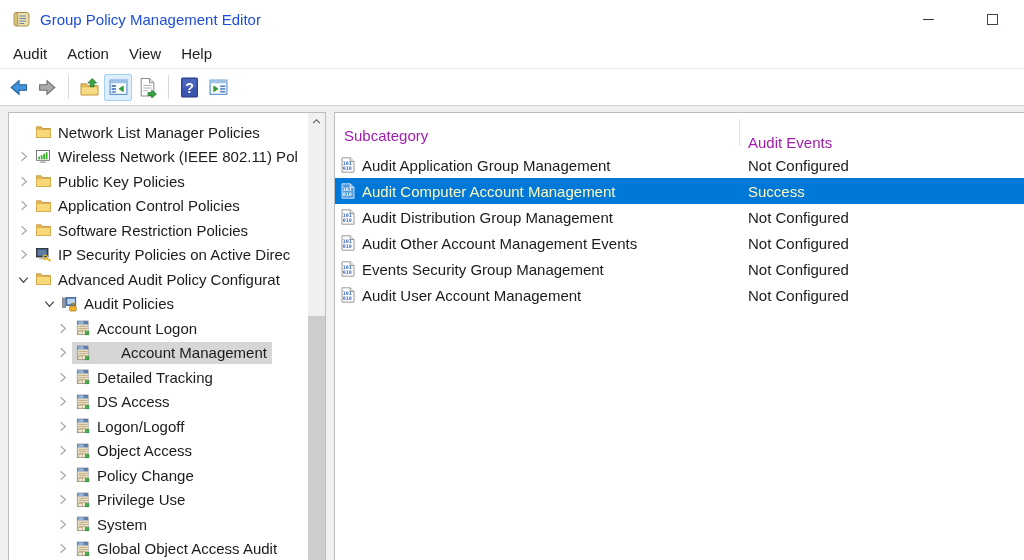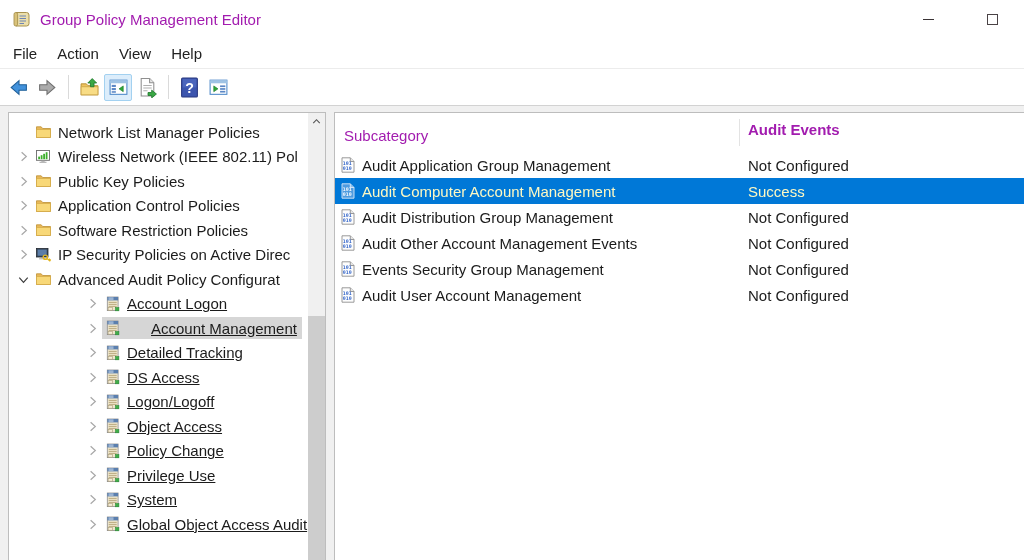--- a/index.html
+++ b/index.html
@@ -5,55 +5,55 @@
   * { box-sizing: border-box; }
   html,body { margin:0; padding:0; }
   body {
     width:1024px; height:560px; overflow:hidden; position:relative;
     background:#ffffff; font-family:"Liberation Sans", sans-serif;
     color:#1b1b1b; -webkit-font-smoothing:antialiased;
   }
   
   .titlebar { height:38px; display:flex; align-items:center; padding-left:11px; background:#fff; }
   .app-icon { width:20px; height:20px; margin-right:9px; flex:none; }
-  .title-text { font-size:15px; color:#a21caf; white-space:nowrap; }
+  .title-text { font-size:15px; color:#1d4ed8; white-space:nowrap; }
   .caption-btns { margin-left:auto; display:flex; height:100%; column-gap:18px; margin-right:9px; }
   .cap-btn { width:46px; height:100%; display:flex; align-items:center; justify-content:center; }
   .glyph-min { width:11px; height:0; border-top:1.4px solid #3a3335; }
   .glyph-max { width:11px; height:11px; border:1.4px solid #4a4346; background:#fff; }
   
   .menubar { height:31px; display:flex; align-items:center; padding-left:3px; font-size:15px; color:#222; border-bottom:1px solid #ececec; background:#fff; }
   .menu-item { padding:4px 10px; white-space:nowrap; }
   
   .toolbar { height:37px; display:flex; align-items:center; padding-left:4px; border-bottom:1px solid #d2d2d2; background:#fff; }
   .tb-btn { width:28px; height:27px; display:flex; align-items:center; justify-content:center; border:1px solid transparent; border-radius:2px; margin-right:1px; flex:none; }
   .tb-btn.active { background:#dcedfb; border-color:#a3d1f0; }
   .tb-btn svg { width:21px; height:21px; }
   .tb-sep { width:1px; height:24px; background:#dadada; margin:0 6px; flex:none; }
   
   .content { position:absolute; top:106px; left:0; right:0; bottom:0; background:#f0f0f0; }
   .tree-pane { position:absolute; left:8px; top:6px; width:318px; bottom:-2px; background:#fff; border:1px solid #bdbdbd; overflow:hidden; }
   .tree { position:absolute; top:7px; left:0; right:17px; overflow:hidden; }
   .tnode { height:24.5px; display:flex; align-items:center; font-size:15px; white-space:nowrap; }
   .expander { width:19px; height:100%; flex:none; display:flex; align-items:center; justify-content:center; }
   .expander svg { width:15px; height:15px; }
-  .lv0 { padding-left:5px; } .lv1 { padding-left:31px; } .lv2 { padding-left:74px;text-decoration:underline; }
+  .lv0 { padding-left:5px; } .lv1 { padding-left:31px; } .lv2 { padding-left:44px; }
   .ncontent { display:flex; align-items:center; height:22px; padding:0 5px 0 2px; }
   .ncontent.sel { background:#d6d6d6;gap:24px; }
   .node-icon { width:17px; height:16px; margin-right:6px; flex:none; }
   
   .vscroll { position:absolute; top:0; right:0; width:17px; bottom:0; background:#f0f0f0; }
   .scroll-up { height:17px; display:flex; align-items:center; justify-content:center; }
   .scroll-up svg { width:13px; height:13px; }
   .scroll-thumb { position:absolute; left:0; right:0; top:203px; bottom:0; background:#cdcdcd; }
   
   .list-pane { position:absolute; left:334px; top:6px; right:-2px; bottom:-2px; background:#fff; border:1px solid #bdbdbd; overflow:hidden; }
   .list-header { height:39px; position:relative; font-size:15px; color:#a21caf; }
   .hdr-sub { position:absolute; left:9px; bottom:8px; }
-  .hdr-events { position:absolute; left:413px; bottom:14px;font-weight:bold; }
+  .hdr-events { position:absolute; left:413px; bottom:1px; }
   .hdr-sep { position:absolute; left:404px; top:6px; bottom:6px; width:1px; background:#e3e3e3; }
   .lrow { height:26px; display:flex; align-items:center; font-size:15px; white-space:nowrap; }
   .cell-sub { width:404px; flex:none; display:flex; align-items:center; padding-left:5px; overflow:hidden; }
   .cell-sub .li-icon { width:16px; height:16px; margin-right:6px; flex:none; }
   .cell-events { padding-left:9px; overflow:hidden; }
   .lrow.sel { background:#0078d7; color:#fef9c3; }
   .hidden-defs { position:absolute; width:0; height:0; overflow:hidden; }
 </style>
 </head>
 <body>
@@ -172,21 +172,21 @@
     <div class="cap-btn">
         <span class="glyph-min"></span>
       </div>
     <div class="cap-btn">
         <span class="glyph-max"></span>
       </div>
   </div>
 </div>
 
 <div class="menubar">
-  <span class="menu-item">File</span>
+  <span class="menu-item">Audit</span>
   <span class="menu-item">Action</span>
   <span class="menu-item">View</span>
   <span class="menu-item">Help</span>
 </div>
 
 <div class="toolbar">
   <div class="tb-btn">
       <svg>
         <use href="#i-back"></use>
       </svg>
@@ -308,20 +308,33 @@
         <span class="expander">
             <svg>
               <use href="#chev-d"></use>
             </svg>
           </span>
         <span class="ncontent">
             <svg class="node-icon">
               <use href="#i-folder"></use>
             </svg>
             <span>Advanced Audit Policy Configurat</span>
+          </span>
+      </div>
+      <div class="tnode lv1">
+        <span class="expander">
+            <svg>
+              <use href="#chev-d"></use>
+            </svg>
+          </span>
+        <span class="ncontent">
+            <svg class="node-icon">
+              <use href="#i-auditpol"></use>
+            </svg>
+            <span>Audit Policies</span>
           </span>
       </div>
       <div class="tnode lv2">
         <span class="expander">
             <svg>
               <use href="#chev-r"></use>
             </svg>
           </span>
         <span class="ncontent">
             <svg class="node-icon">

